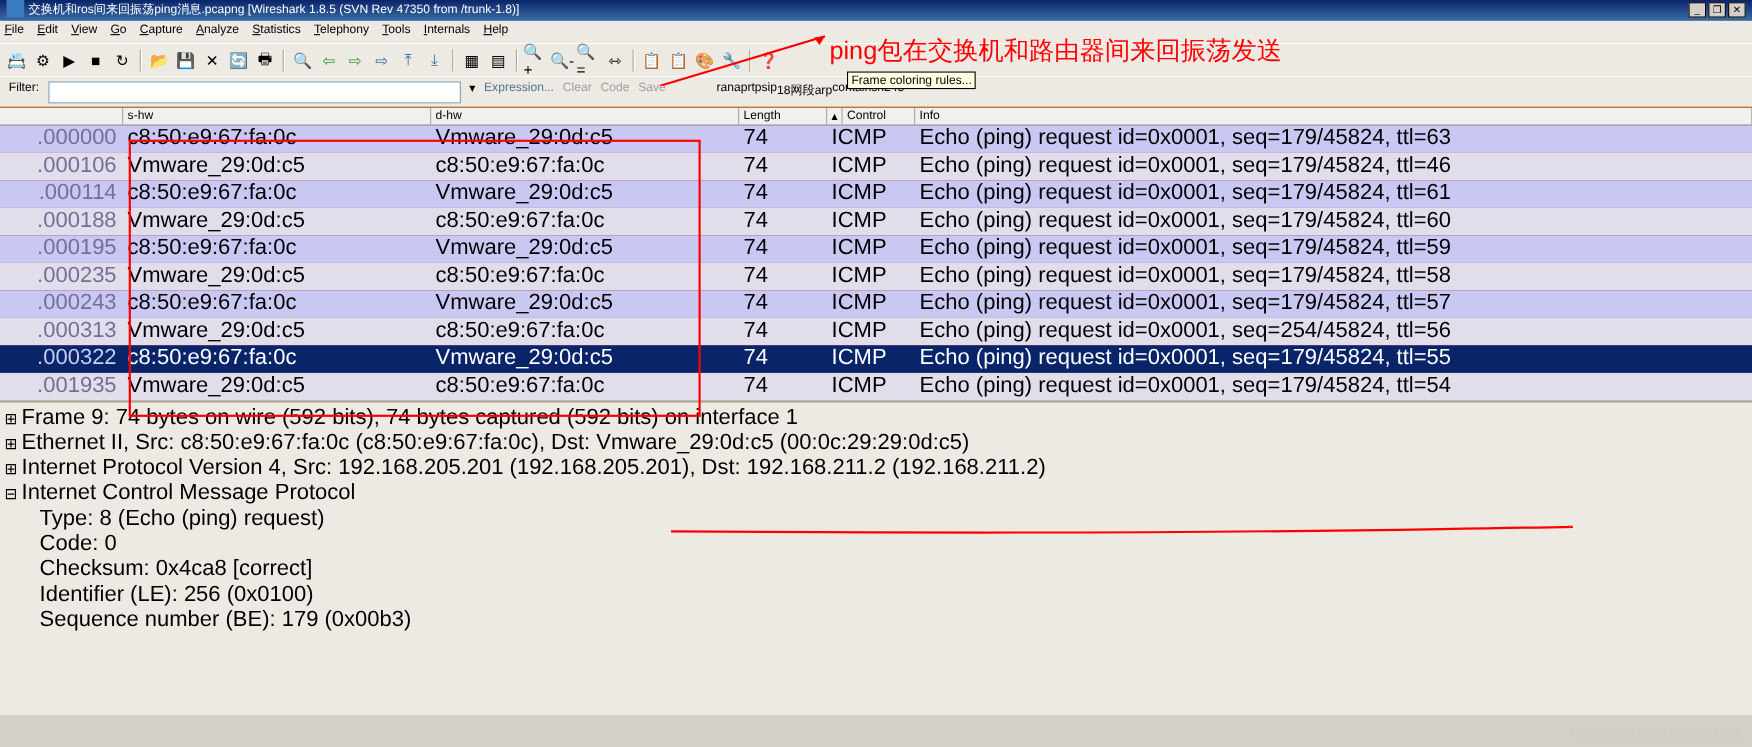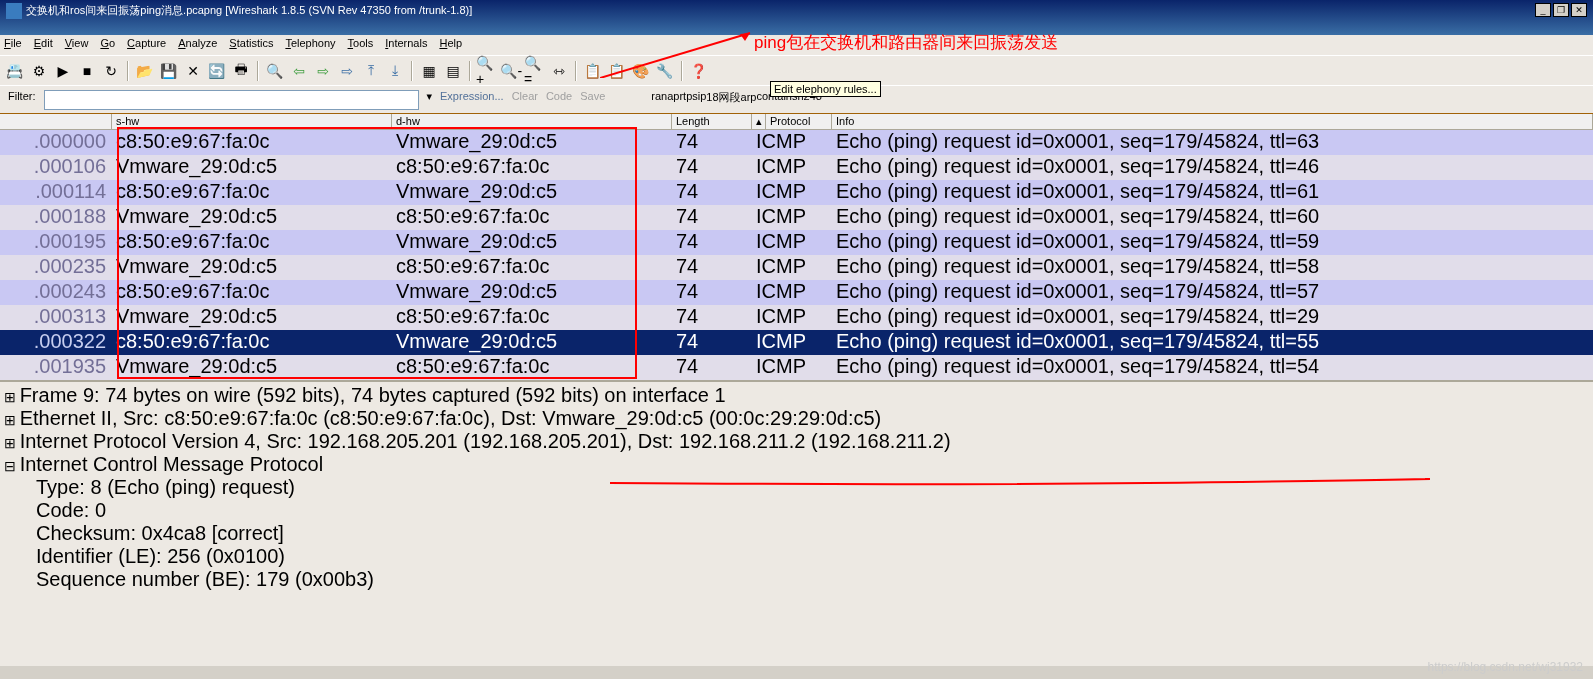--- a/index.html
+++ b/index.html
@@ -1,32 +1,32 @@
 <!DOCTYPE html>
 <html><head>
 <meta charset="utf-8">
 <style>
 *{margin:0;padding:0;box-sizing:border-box;font-family:Tahoma,Arial,sans-serif}
 body{background:#d4d0c8;overflow:hidden;font-size:11px;width:1593px;height:679px;position:relative}
-.titlebar{background:linear-gradient(#0a246a,#3a6ea5);color:#fff;padding:3px 6px;font-size:11px;display:flex;align-items:flex-start;height:35px}
+.titlebar{background:linear-gradient(#0a246a,#3a6ea5);color:#fff;padding:3px 6px;font-size:11px;display:flex;align-items:flex-end;height:19px}
 .titlebar .icon{width:16px;height:16px;margin-right:4px;background:#3a7cbf;display:inline-block}
 .winbtns{margin-left:auto;display:flex;gap:2px}
 .winbtn{width:16px;height:14px;background:#d4d0c8;border:1px solid #000;font-size:9px;text-align:center;line-height:12px;color:#000}
 .menubar{background:#ede9e3;padding:2px 4px;font-size:11px;height:20px;display:flex;}
 .menubar span{margin-right:12px;cursor:default}
 .menubar u{text-decoration:underline}
 .toolbar{background:#ede9e3;border-top:1px solid #fff;padding:2px 4px;height:30px;display:flex;align-items:center;gap:2px;position:relative}
 .tbtn{width:22px;height:22px;display:inline-flex;align-items:center;justify-content:center;font-size:14px}
 .tsep{width:2px;height:20px;border-left:1px solid #aca899;border-right:1px solid #fff;margin:0 3px}
 .tooltip{position:absolute;left:770px;top:25px;background:#ffffe1;border:1px solid #000;padding:1px 3px;font-size:11px;z-index:100}
 .filterbar{background:#ede9e3;padding:4px 8px;height:28px;display:flex;align-items:flex-start;gap:8px;font-size:11px;border-top:1px solid #fff}
 .filterbar input{width:375px;height:20px;border:1px solid #7f9db9;padding:0 3px}
 .filterbar .link{color:#537199;cursor:pointer}
 .filterbar .dis{color:#a0a0a0}
-.annot{position:absolute;left:754px;top:31px;color:#f00;font-size:17px;font-family:SimSun,sans-serif;z-index:50}
+.annot{position:absolute;left:754px;top:31px;color:#f00;font-size:23px;font-family:SimSun,sans-serif;z-index:50}
 .arrow{position:absolute;left:600px;top:28px;z-index:49}
 .redbox{position:absolute;left:117px;top:127px;width:520px;height:252px;border:2px solid #f00;z-index:40;pointer-events:none}
 .pkthdr{background:#f0f0f0;border-top:1px solid #a16207;border-bottom:1px solid #aca899;height:17px;display:flex;font-size:11px}
 .pkthdr div{border-right:1px solid #aca899;padding:1px 0 0 4px;overflow:hidden;white-space:nowrap}
 .pktlist{background:#7f1d1d;font-family:'Lucida Console',Monaco,monospace;font-size:20px}
 .pktrow{display:flex;height:25px;white-space:nowrap;color:#000}
 .pktrow.even{background:#c9c8f3}
 .pktrow.odd{background:#e1ddea}
 .pktrow.sel{background:#0a246a;color:#fff}
 .pktrow div{padding:0 0 0 4px;overflow:hidden}
@@ -99,21 +99,21 @@
   <span class="tbtn">🔍-</span>
   <span class="tbtn">🔍=</span>
   <span class="tbtn">⇿</span>
   <span class="tsep"></span>
   <span class="tbtn">📋</span>
   <span class="tbtn">📋</span>
   <span class="tbtn">🎨</span>
   <span class="tbtn">🔧</span>
   <span class="tsep"></span>
   <span class="tbtn">❓</span>
-  <div class="tooltip">Edit elephony rules...</div>
+  <div class="tooltip">Frame coloring rules...</div>
 </div>
 
 <div class="annot">ping包在交换机和路由器间来回振荡发送</div>
 <svg class="arrow" width="160" height="50">
   <line x1="0" y1="50" x2="150" y2="5" stroke="#f00" stroke-width="2"></line>
   <polygon points="150,5 140,6 145,13" fill="#f00"></polygon>
 </svg>
 
 <div class="filterbar">
   <span>Filter:</span>
@@ -133,21 +133,21 @@
       <span>h248</span>
     </span>
 </div>
 
 <div class="pkthdr">
   <div style="width:112px"></div>
   <div style="width:280px">s-hw</div>
   <div style="width:280px">d-hw</div>
   <div style="width:80px">Length</div>
   <div style="width:14px">▴</div>
-  <div style="width:66px">Protocol</div>
+  <div style="width:66px">Control</div>
   <div style="flex:1">Info</div>
 </div>
 
 <div class="redbox"></div>
 
 <div class="pktlist" id="pktlist">
     <div class="pktrow even">
       <div class="c0">.000000</div>
       <div class="c1">c8:50:e9:67:fa:0c</div>
       <div class="c2">Vmware_29:0d:c5</div>
@@ -202,21 +202,21 @@
       <div class="c3">74</div>
       <div class="c4">ICMP</div>
       <div class="c5">Echo (ping) request  id=0x0001, seq=179/45824, ttl=57</div>
     </div>
     <div class="pktrow odd">
       <div class="c0">.000313</div>
       <div class="c1">Vmware_29:0d:c5</div>
       <div class="c2">c8:50:e9:67:fa:0c</div>
       <div class="c3">74</div>
       <div class="c4">ICMP</div>
-      <div class="c5">Echo (ping) request  id=0x0001, seq=179/45824, ttl=29</div>
+      <div class="c5">Echo (ping) request  id=0x0001, seq=254/45824, ttl=56</div>
     </div>
     <div class="pktrow sel">
       <div class="c0">.000322</div>
       <div class="c1">c8:50:e9:67:fa:0c</div>
       <div class="c2">Vmware_29:0d:c5</div>
       <div class="c3">74</div>
       <div class="c4">ICMP</div>
       <div class="c5">Echo (ping) request  id=0x0001, seq=179/45824, ttl=55</div>
     </div>
     <div class="pktrow odd">

